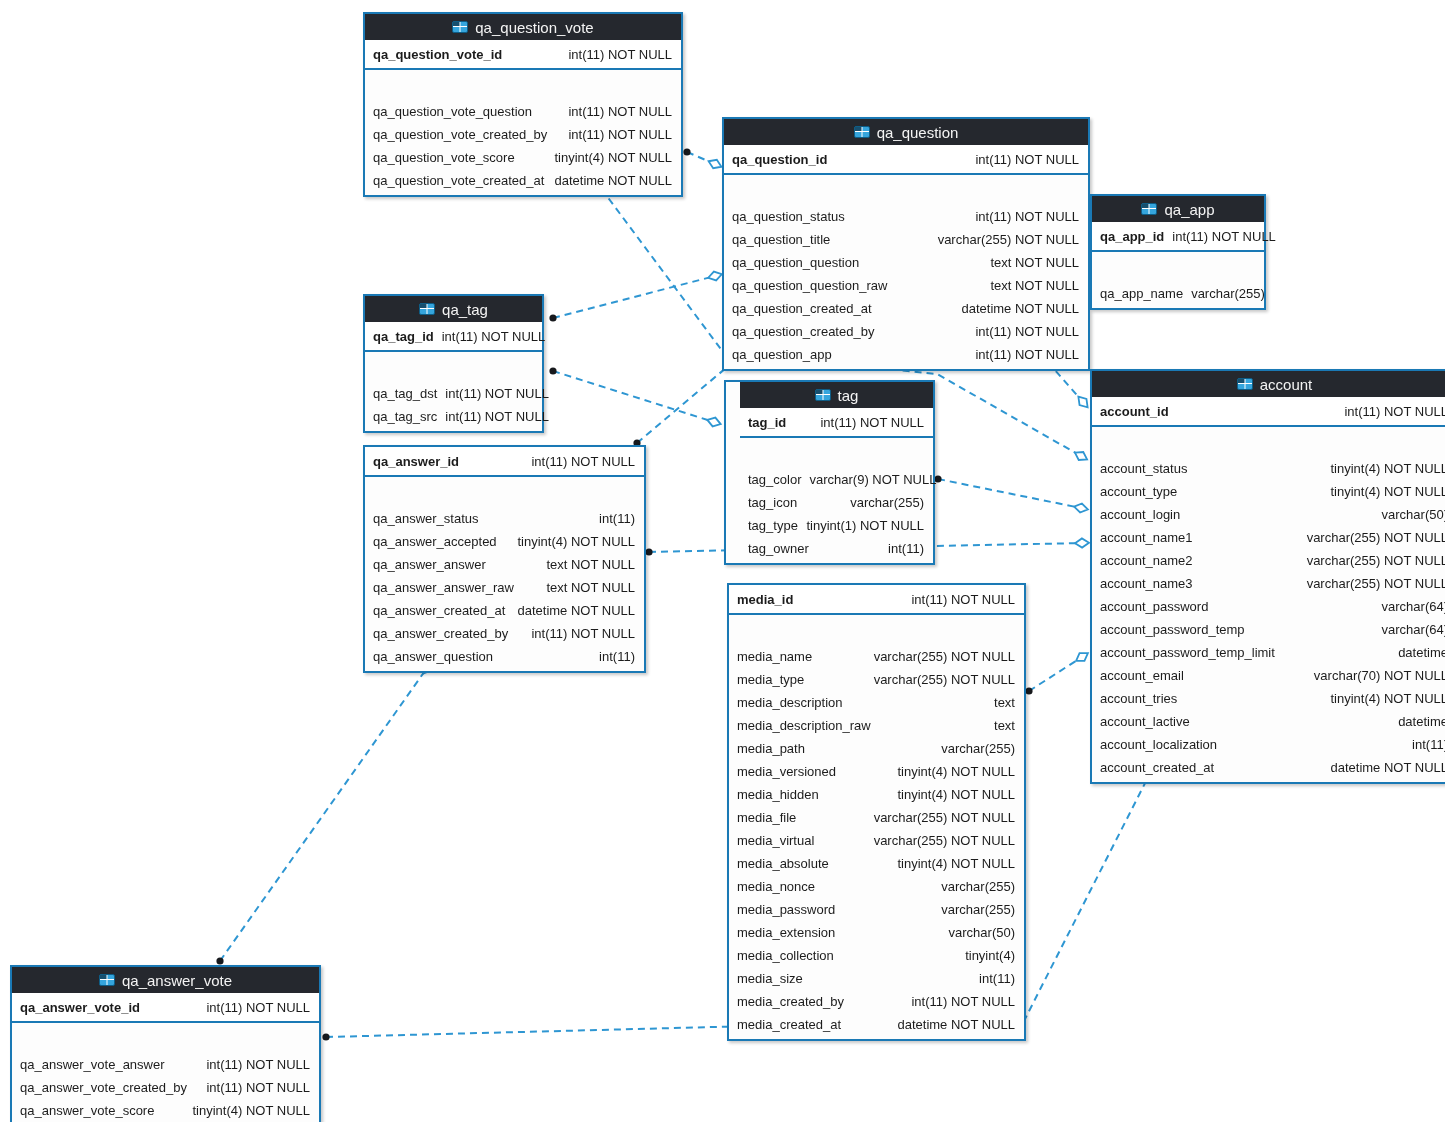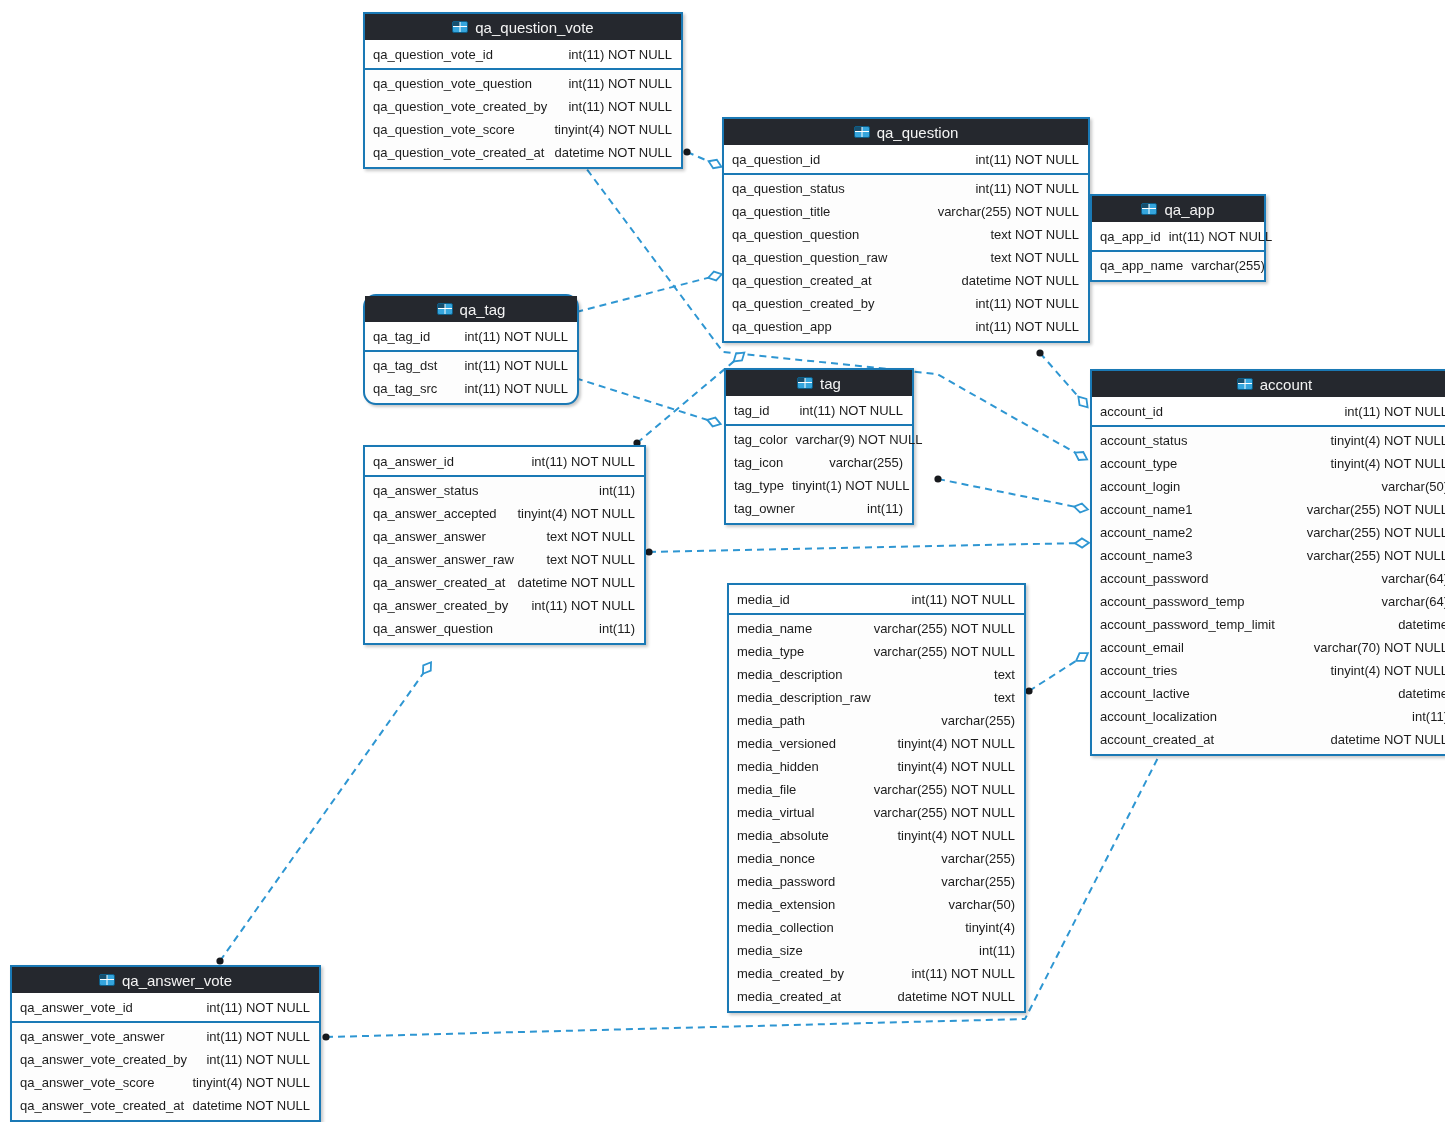--- a/index.html
+++ b/index.html
@@ -7,25 +7,25 @@
   #canvas{position:relative;width:1445px;height:1122px;background:#ffffff;overflow:hidden;}
   #wires{position:absolute;left:0;top:0;z-index:1;}
   .table{position:absolute;z-index:2;border:2px solid #1a79b5;background:#fdfdfd;
          box-shadow:2px 2px 3px rgba(0,0,0,0.22);box-sizing:border-box;}
   .thead{background:#25282e;color:#f4f4f4;height:26px;display:flex;align-items:center;
          justify-content:center;gap:7px;font-size:15px;}
   .ticon{display:inline-flex;line-height:0;}
   .row{display:flex;justify-content:space-between;align-items:center;gap:8px;
        padding:0 9px 0 8px;font-size:13px;color:#1c1c1c;white-space:nowrap;}
   .pkrow{height:28px;border-bottom:2px solid #1a79b5;background:#ffffff;}
-  .pkrow .cname{font-weight:normal;text-align:center;}
+  .pkrow .cname{font-weight:bold;text-align:center;}
   .brow{height:23px;}
   .cname{text-align:left;}
   .ctype{text-align:right;flex:1 1 auto;}
-  .tbody{padding:2px 0 3px 0;}
+  .tbody{padding:2px 0 3px 0;margin-top:28px;}
 </style>
 </head>
 <body>
 
 <div id="canvas">
   <svg id="wires" width="1445" height="1122">
       <g>
         <polyline points="687,152 715,164" fill="none" stroke="#2e96d2" stroke-width="2" stroke-dasharray="7 5"></polyline>
         <circle cx="687" cy="152" r="3.6" fill="#17191d"></circle>
         <path d="M -7 0 L 0 -4.6 L 7 0 L 0 4.6 Z" transform="translate(715,164) rotate(23.19859051364819)" fill="#ffffff" stroke="#2e96d2" stroke-width="1.8"></path>
@@ -184,21 +184,21 @@
         <span class="cname">qa_app_id</span>
         <span class="ctype">int(11) NOT NULL</span>
       </div>
       <div class="tbody">
         <div class="row brow">
           <span class="cname">qa_app_name</span>
           <span class="ctype">varchar(255)</span>
         </div>
       </div>
     </div>
-    <div class="table" style="left: 363px; top: 294px; width: 216px; border-radius: 13px;">
+    <div class="table" style="left: 363px; top: 294px; width: 181px;">
       <div class="thead">
         <span class="ticon">
           <svg width="16" height="12" viewBox="0 0 16 12">
             <rect x="0.5" y="0.5" width="15" height="11" rx="1.5" fill="#35a5dd" stroke="#0e5d86"></rect>
             <rect x="1" y="1" width="7" height="4.2" fill="#174f6e"></rect>
             <line x1="1" y1="5.5" x2="15" y2="5.5" stroke="#ffffff" stroke-width="1"></line>
             <line x1="8" y1="1" x2="8" y2="11" stroke="#ffffff" stroke-width="1"></line>
           </svg>
         </span>
         <span>qa_tag</span>
@@ -211,21 +211,21 @@
         <div class="row brow">
           <span class="cname">qa_tag_dst</span>
           <span class="ctype">int(11) NOT NULL</span>
         </div>
         <div class="row brow">
           <span class="cname">qa_tag_src</span>
           <span class="ctype">int(11) NOT NULL</span>
         </div>
       </div>
     </div>
-    <div class="table" style="left: 724px; top: 368px; width: 190px;">
+    <div class="table" style="left: 724px; top: 380px; width: 211px; padding-left: 14px;">
       <div class="thead">
         <span class="ticon">
           <svg width="16" height="12" viewBox="0 0 16 12">
             <rect x="0.5" y="0.5" width="15" height="11" rx="1.5" fill="#35a5dd" stroke="#0e5d86"></rect>
             <rect x="1" y="1" width="7" height="4.2" fill="#174f6e"></rect>
             <line x1="1" y1="5.5" x2="15" y2="5.5" stroke="#ffffff" stroke-width="1"></line>
             <line x1="8" y1="1" x2="8" y2="11" stroke="#ffffff" stroke-width="1"></line>
           </svg>
         </span>
         <span>tag</span>

